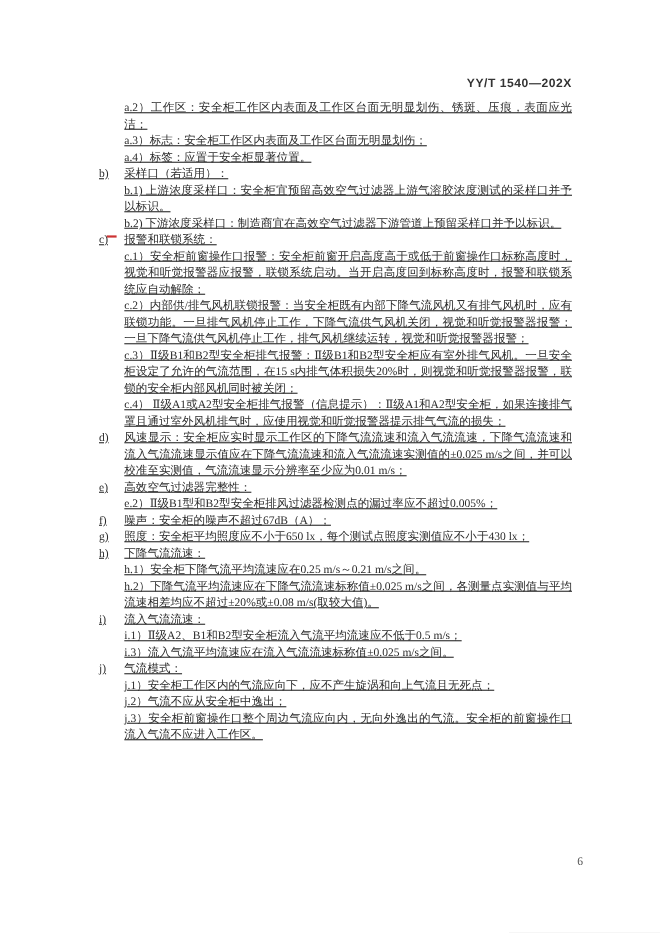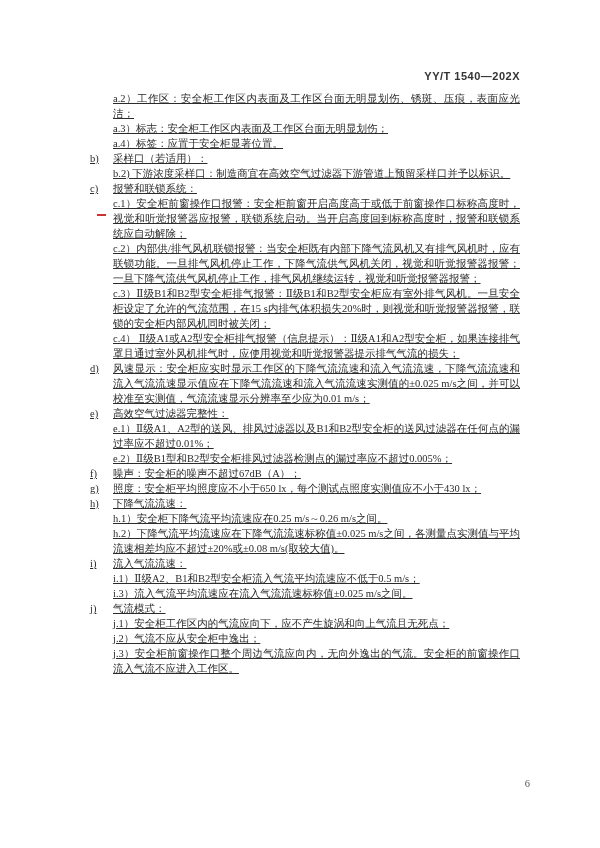--- a/index.html
+++ b/index.html
@@ -94,20 +94,24 @@
   <div class="row">
     <span class="label"></span>
     <span class="text">a.4）标签：应置于安全柜显著位置。</span>
   </div>
 
   <div class="row">
     <span class="label">b)</span>
     <span class="text">采样口（若适用）：</span>
   </div>
 
+  <div class="row">
+    <span class="label"></span>
+    <span class="text">b.1) 上游浓度采样口：安全柜宜预留高效空气过滤器上游气溶胶浓度测试的采样口并予以标识。</span>
+  </div>
 
   <div class="row">
     <span class="label"></span>
     <span class="text">b.2) 下游浓度采样口：制造商宜在高效空气过滤器下游管道上预留采样口并予以标识。</span>
   </div>
 
   <div class="row">
     <span class="label">c)</span>
     <span class="text">报警和联锁系统：</span>
   </div>
@@ -136,24 +140,20 @@
   <div class="row">
     <span class="label">d)</span>
     <span class="text">风速显示：安全柜应实时显示工作区的下降气流流速和流入气流流速，下降气流流速和流入气流流速显示值应在下降气流流速和流入气流流速实测值的±0.025 m/s之间，并可以校准至实测值，气流流速显示分辨率至少应为0.01 m/s；</span>
   </div>
 
   <div class="row">
     <span class="label">e)</span>
     <span class="text">高效空气过滤器完整性：</span>
   </div>
 
-  <div class="row">
-    <span class="label"></span>
-    <span class="text">e.1）Ⅱ级A1、A2型的送风、排风过滤器以及B1和B2型安全柜的送风过滤器在任何点的漏过率应不超过0.01%；</span>
-  </div>
 
   <div class="row">
     <span class="label"></span>
     <span class="text">e.2）Ⅱ级B1型和B2型安全柜排风过滤器检测点的漏过率应不超过0.005%；</span>
   </div>
 
   <div class="row">
     <span class="label">f)</span>
     <span class="text">噪声：安全柜的噪声不超过67dB（A）；</span>
   </div>
@@ -163,21 +163,21 @@
     <span class="text">照度：安全柜平均照度应不小于650 lx，每个测试点照度实测值应不小于430 lx；</span>
   </div>
 
   <div class="row">
     <span class="label">h)</span>
     <span class="text">下降气流流速：</span>
   </div>
 
   <div class="row">
     <span class="label"></span>
-    <span class="text">h.1）安全柜下降气流平均流速应在0.25 m/s～0.26 m/s之间。</span>
+    <span class="text">h.1）安全柜下降气流平均流速应在0.25 m/s～0.21 m/s之间。</span>
   </div>
 
   <div class="row">
     <span class="label"></span>
     <span class="text">h.2）下降气流平均流速应在下降气流流速标称值±0.025 m/s之间，各测量点实测值与平均流速相差均应不超过±20%或±0.08 m/s(取较大值)。</span>
   </div>
 
   <div class="row">
     <span class="label">i)</span>
     <span class="text">流入气流流速：</span>

